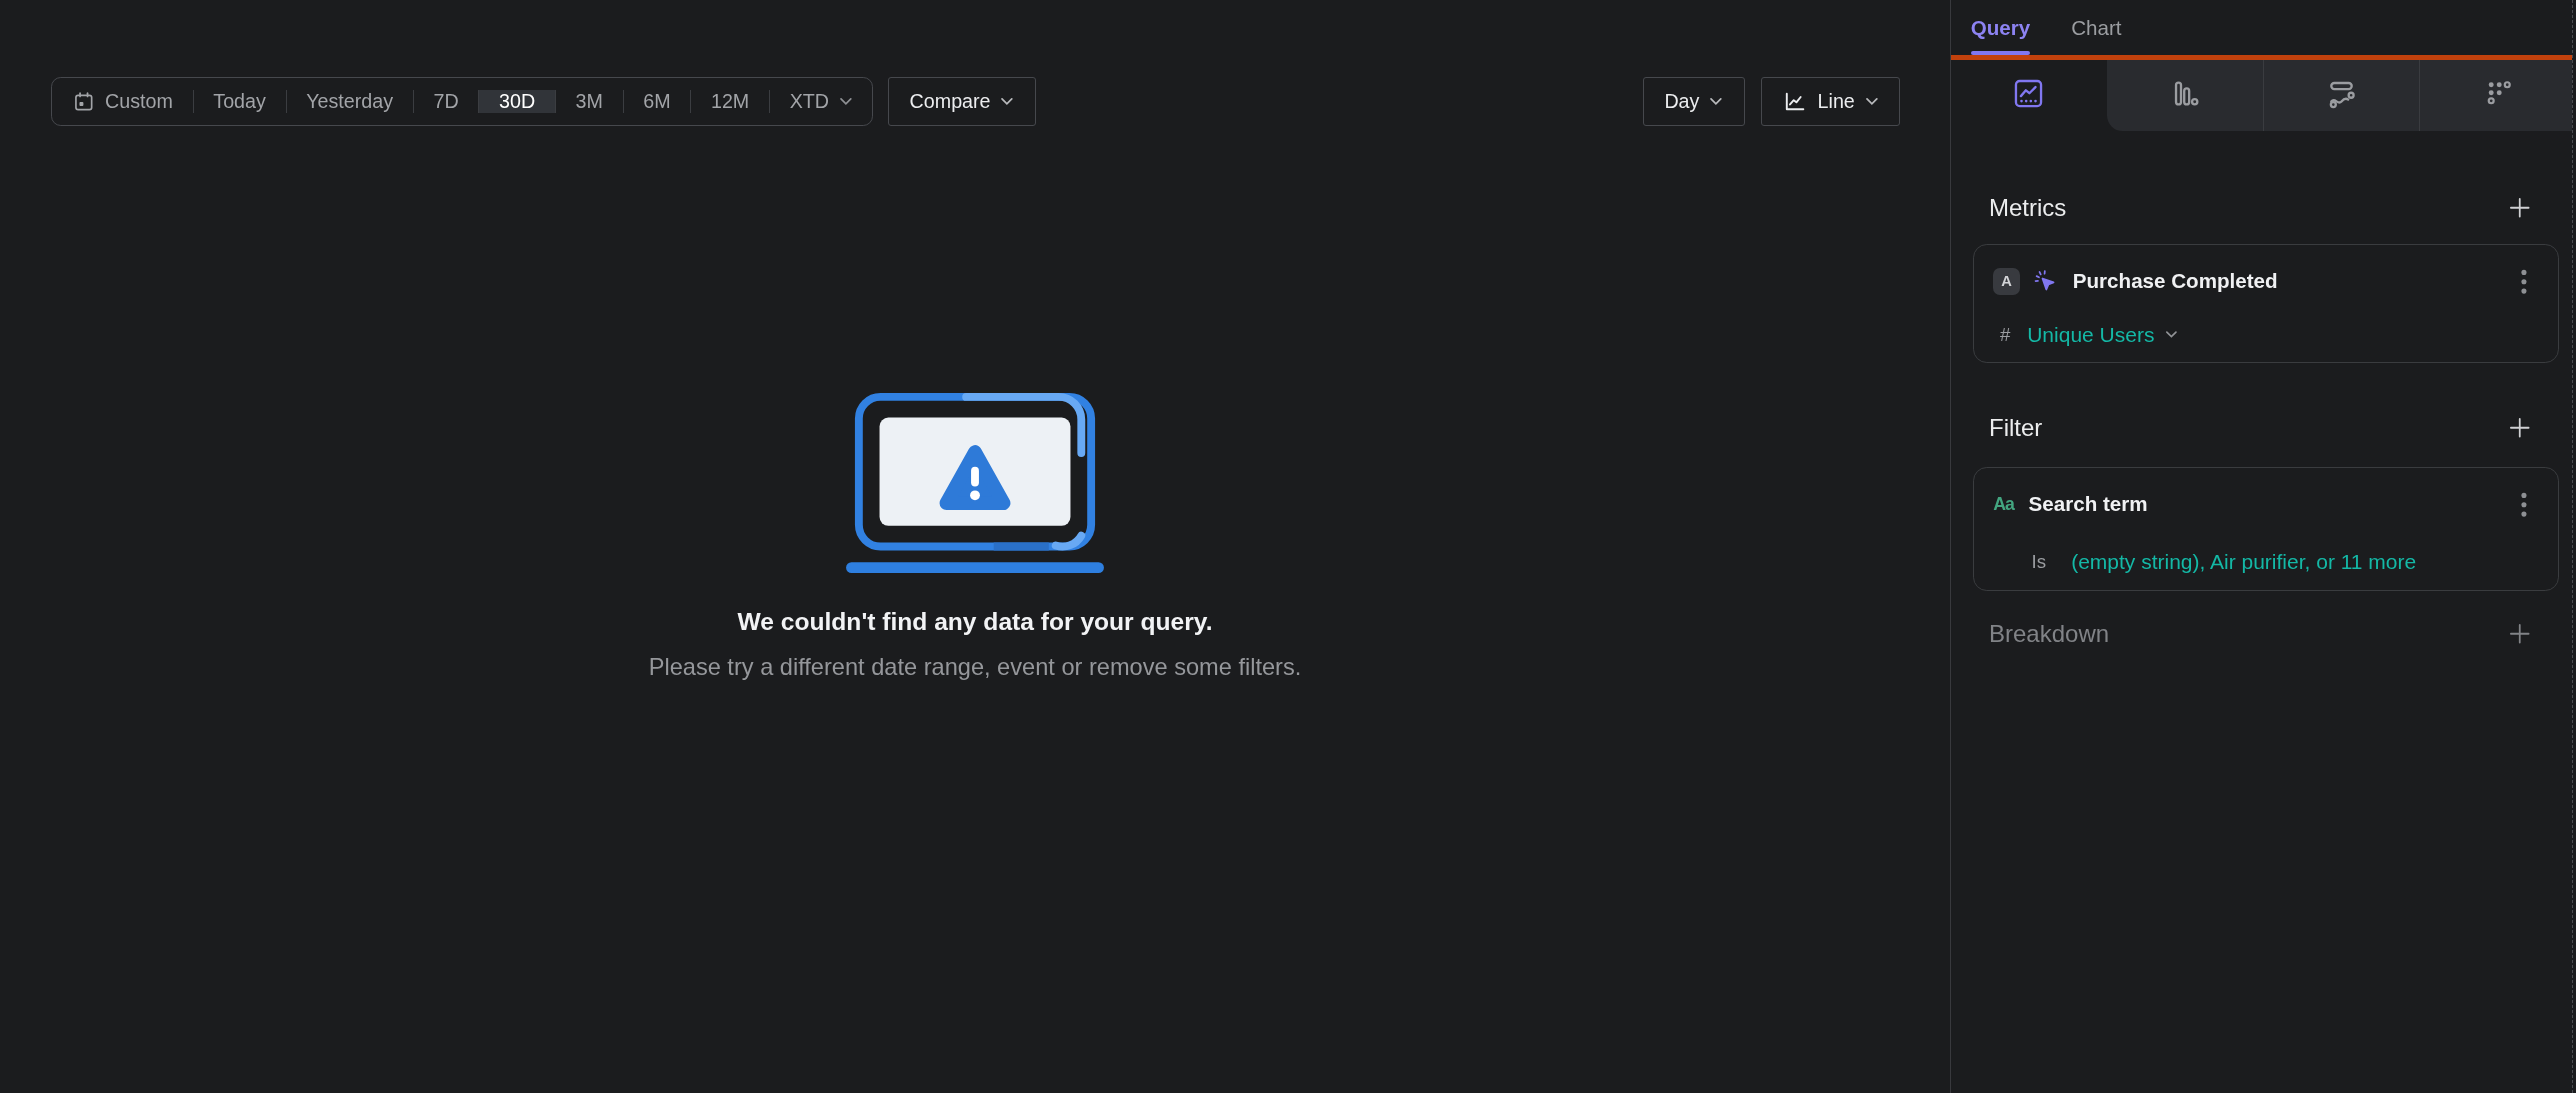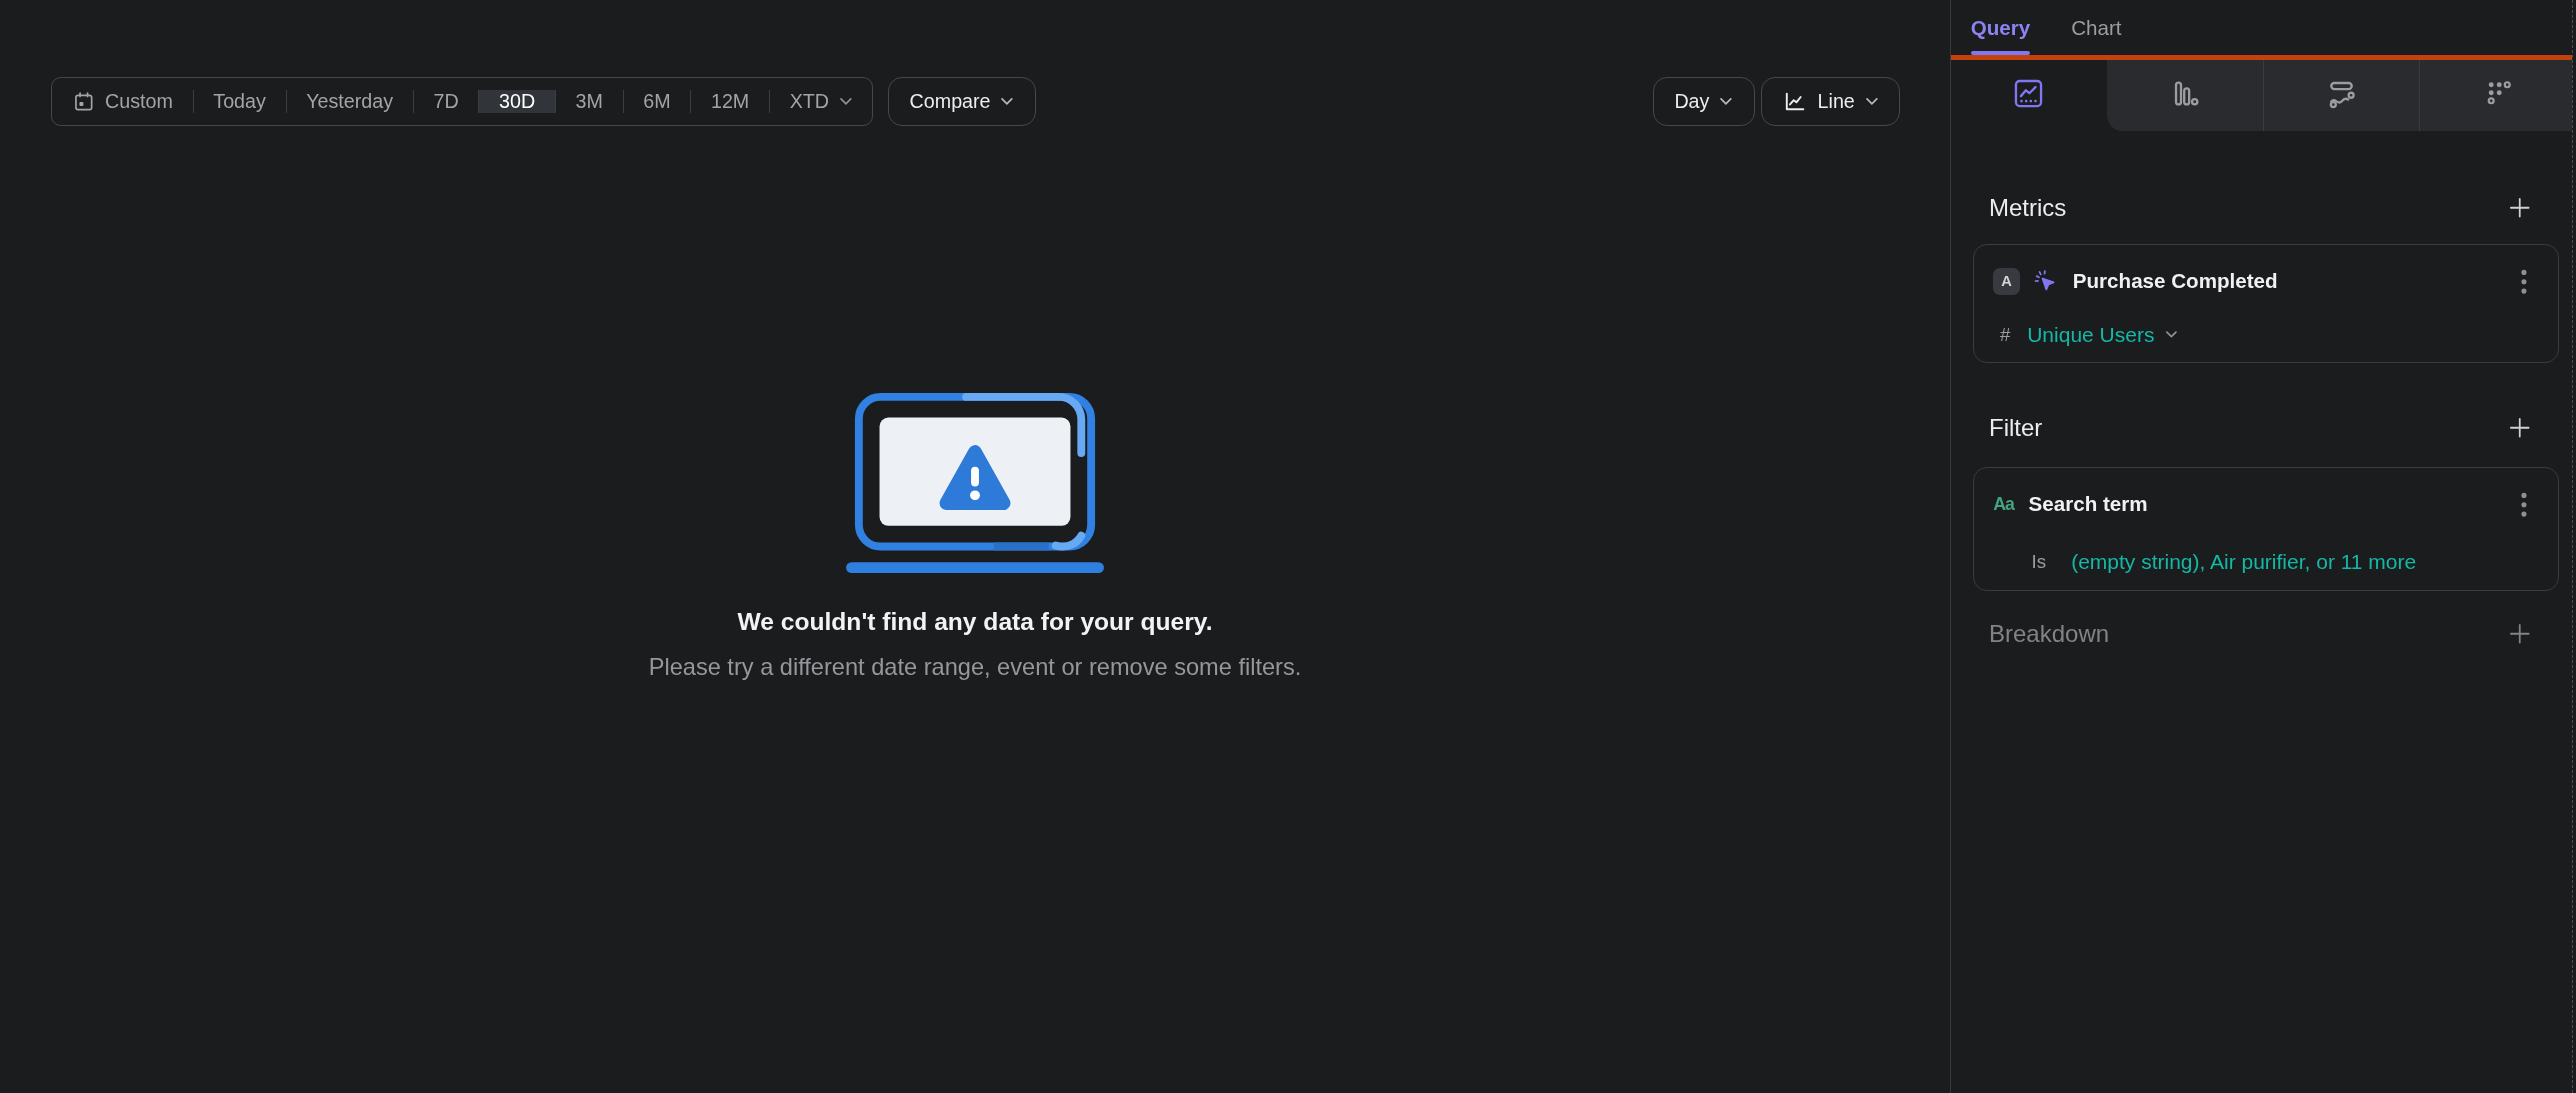--- a/index.html
+++ b/index.html
@@ -8,23 +8,23 @@
 
   
   .main{position:absolute;left:0;top:0;width:1950px;height:100%;}
   .toolbar-left{position:absolute;top:77px;left:51px;display:flex;align-items:center;}
   .seg-control{display:inline-flex;height:49px;border:1px solid #46484d;border-radius:9.8px;overflow:hidden;align-items:center;}
   .seg{display:flex;align-items:center;gap:9.8px;padding:0 19.7px;border:none;border-left:1px solid #3b3d41;
        background:transparent;color:#a2a4a8;font-size:19.7px;cursor:pointer;white-space:nowrap;}
   .seg:first-child{border-left:none;}
   .seg.selected{background:#313439;color:#ffffff;font-weight:400;}
   .btn{display:inline-flex;align-items:center;gap:9.8px;height:49px;padding:0 20.6px;border:1px solid #46484d;
-       border-radius:14px;background:transparent;color:#ecedef;font-size:19.7px;font-weight:500;cursor:pointer;white-space:nowrap;}
+       border-radius:3px;background:transparent;color:#ecedef;font-size:19.7px;font-weight:500;cursor:pointer;white-space:nowrap;}
   .compare{margin-left:14.7px;}
-  .toolbar-right{position:absolute;top:77px;right:50px;display:flex;gap:6px;}
+  .toolbar-right{position:absolute;top:77px;right:50px;display:flex;gap:16px;}
   .chev{display:inline-flex;opacity:.85;}
   .icon{display:inline-flex;}
 
   .empty-state{position:absolute;top:391px;left:0;width:1950px;text-align:center;}
   .empty-title{margin:25.6px 0 0 0;font-size:24.6px;font-weight:700;color:#f2f3f5;}
   .empty-sub{margin:18.7px 0 0 0;font-size:23.6px;font-weight:400;color:#95979b;}
 
   
   .sidebar{position:absolute;top:0;right:0;width:626px;height:100%;background:#1b1c1e;border-left:1px solid #38393d;}
   .sb-header{position:absolute;top:0;left:0;right:0;height:60px;border-bottom:5px solid #c2410c;

